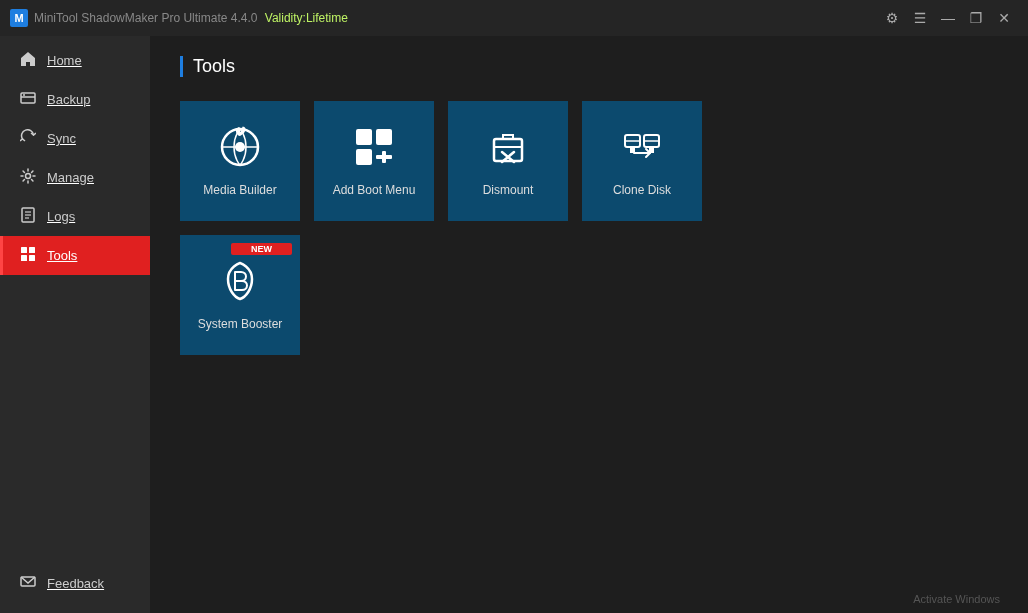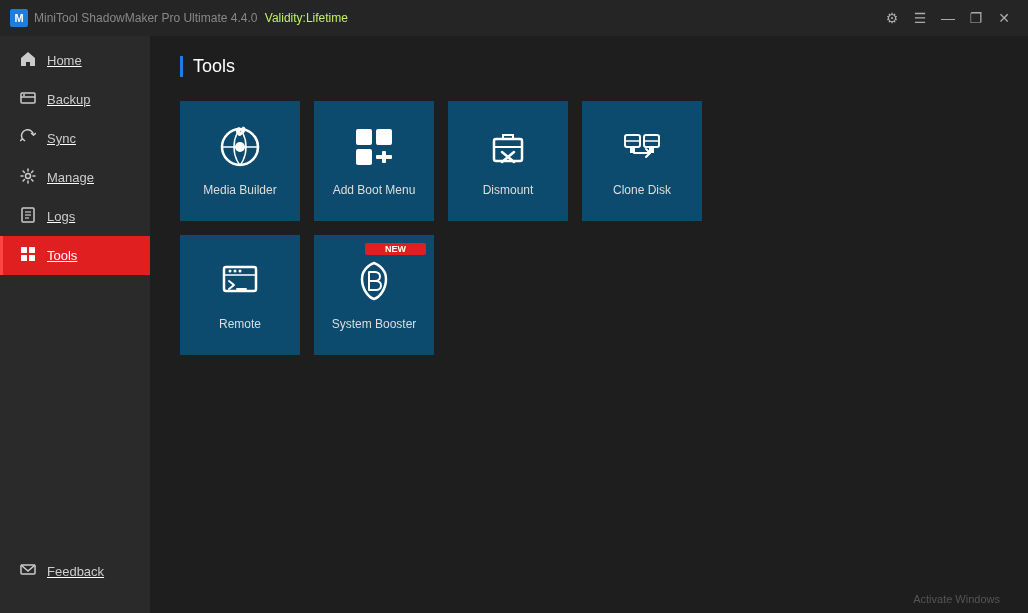--- a/index.html
+++ b/index.html
@@ -88,21 +88,21 @@
       color: #fff;
     }
     .sidebar-item .icon {
       font-size: 15px;
       width: 18px;
       text-align: center;
       flex-shrink: 0;
     }
     .sidebar-bottom {
       margin-top: auto;
-      padding-bottom: 22px;
+      padding-bottom: 10px;
     }
 
     
     .content {
       flex: 1;
       background: #1e1e1e;
       padding: 20px 30px;
       overflow-y: auto;
     }
     .page-title {
@@ -346,39 +346,20 @@
                 <rect x="29" y="22" width="5" height="6" fill="white"></rect>
               </svg>
             </div>
             <span class="tool-label">Clone Disk</span>
           </div>
 
         </div>
 
         <div class="tools-row">
 
-          <div class="tool-card">
-            <div>
-              <svg viewBox="0 0 44 44" fill="white">
-
-                <rect x="6" y="8" width="32" height="24" rx="2" fill="none" stroke="white" stroke-width="2.5"></rect>
-
-                <line x1="6" y1="16" x2="38" y2="16" stroke="white" stroke-width="1.5"></line>
-
-                <circle cx="12" cy="12" r="1.5" fill="white"></circle>
-                <circle cx="17" cy="12" r="1.5" fill="white"></circle>
-                <circle cx="22" cy="12" r="1.5" fill="white"></circle>
-
-                <polyline points="11,22 16,26 11,30" fill="none" stroke="white" stroke-width="2" stroke-linecap="round" stroke-linejoin="round"></polyline>
-
-                <line x1="19" y1="30" x2="28" y2="30" stroke="white" stroke-width="2" stroke-linecap="round"></line>
-              </svg>
-            </div>
-            <span class="tool-label">Remote</span>
-          </div>
 
           <div class="tool-card">
             <div class="new-badge">NEW</div>
             <div>
               <svg viewBox="0 0 44 44" fill="white">
 
                 <path d="M22 4 C22 4 34 8 34 20 C34 30 28 38 22 40 C16 38 10 30 10 20 C10 8 22 4 22 4Z" fill="none" stroke="white" stroke-width="2.5"></path>
 
                 <path d="M17 13 L17 31 M17 13 L23 13 C26 13 28 15 28 17.5 C28 20 26 22 23 22 L17 22 M17 22 L24 22 C27 22 29 24 29 26.5 C29 29 27 31 24 31 L17 31" fill="none" stroke="white" stroke-width="2" stroke-linecap="round" stroke-linejoin="round"></path>
               </svg>

